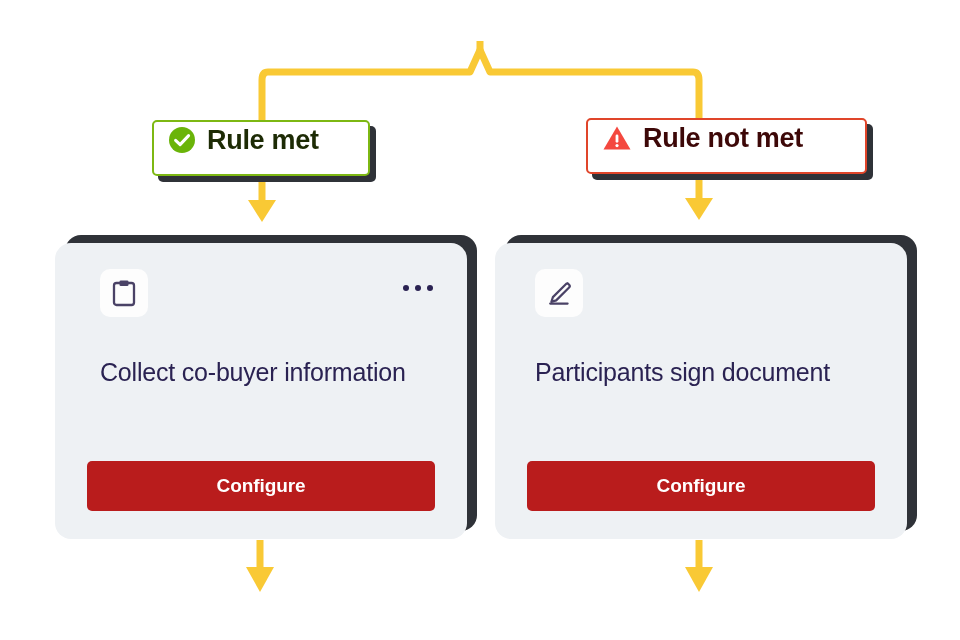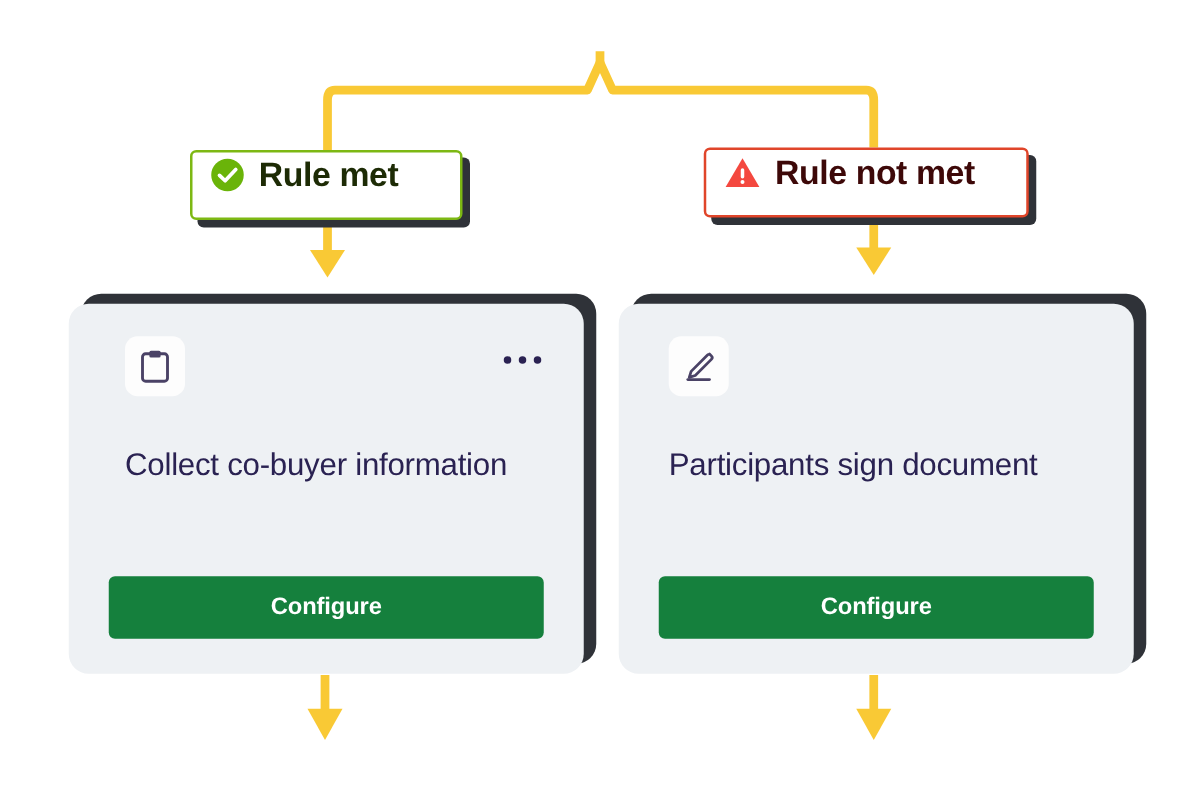--- a/index.html
+++ b/index.html
@@ -57,23 +57,23 @@
   #badge-rule-met {
     left: 152px;
     top: 120px;
     width: 218px;
     border: 2px solid #7db813;
     box-shadow: 6px 6px 0 0 #2f3238;
   }
   #badge-rule-met .badge-label { color: #1d2b05; }
 
   #badge-rule-not-met {
-    left: 563px;
+    left: 586px;
     top: 118px;
-    width: 260px;
+    width: 281px;
     border: 2px solid #e0452a;
     box-shadow: 6px 6px 0 0 #2f3238;
   }
   #badge-rule-not-met .badge-label { color: #3d0808; }
 
   
   .card {
     position: absolute;
     box-sizing: border-box;
     background: #eef1f4;
@@ -124,21 +124,21 @@
     letter-spacing: -0.2px;
     line-height: 1.2;
     white-space: nowrap;
   }
   .configure-btn {
     position: absolute;
     left: 32px;
     right: 32px;
     bottom: 28px;
     height: 50px;
-    background: #15803d;
+    background: #b91c1c;
     border: none;
     border-radius: 5px;
     color: #ffffff;
     font-family: "Liberation Sans", sans-serif;
     font-size: 19px;
     font-weight: bold;
     letter-spacing: -0.1px;
     cursor: pointer;
   }
 </style>

